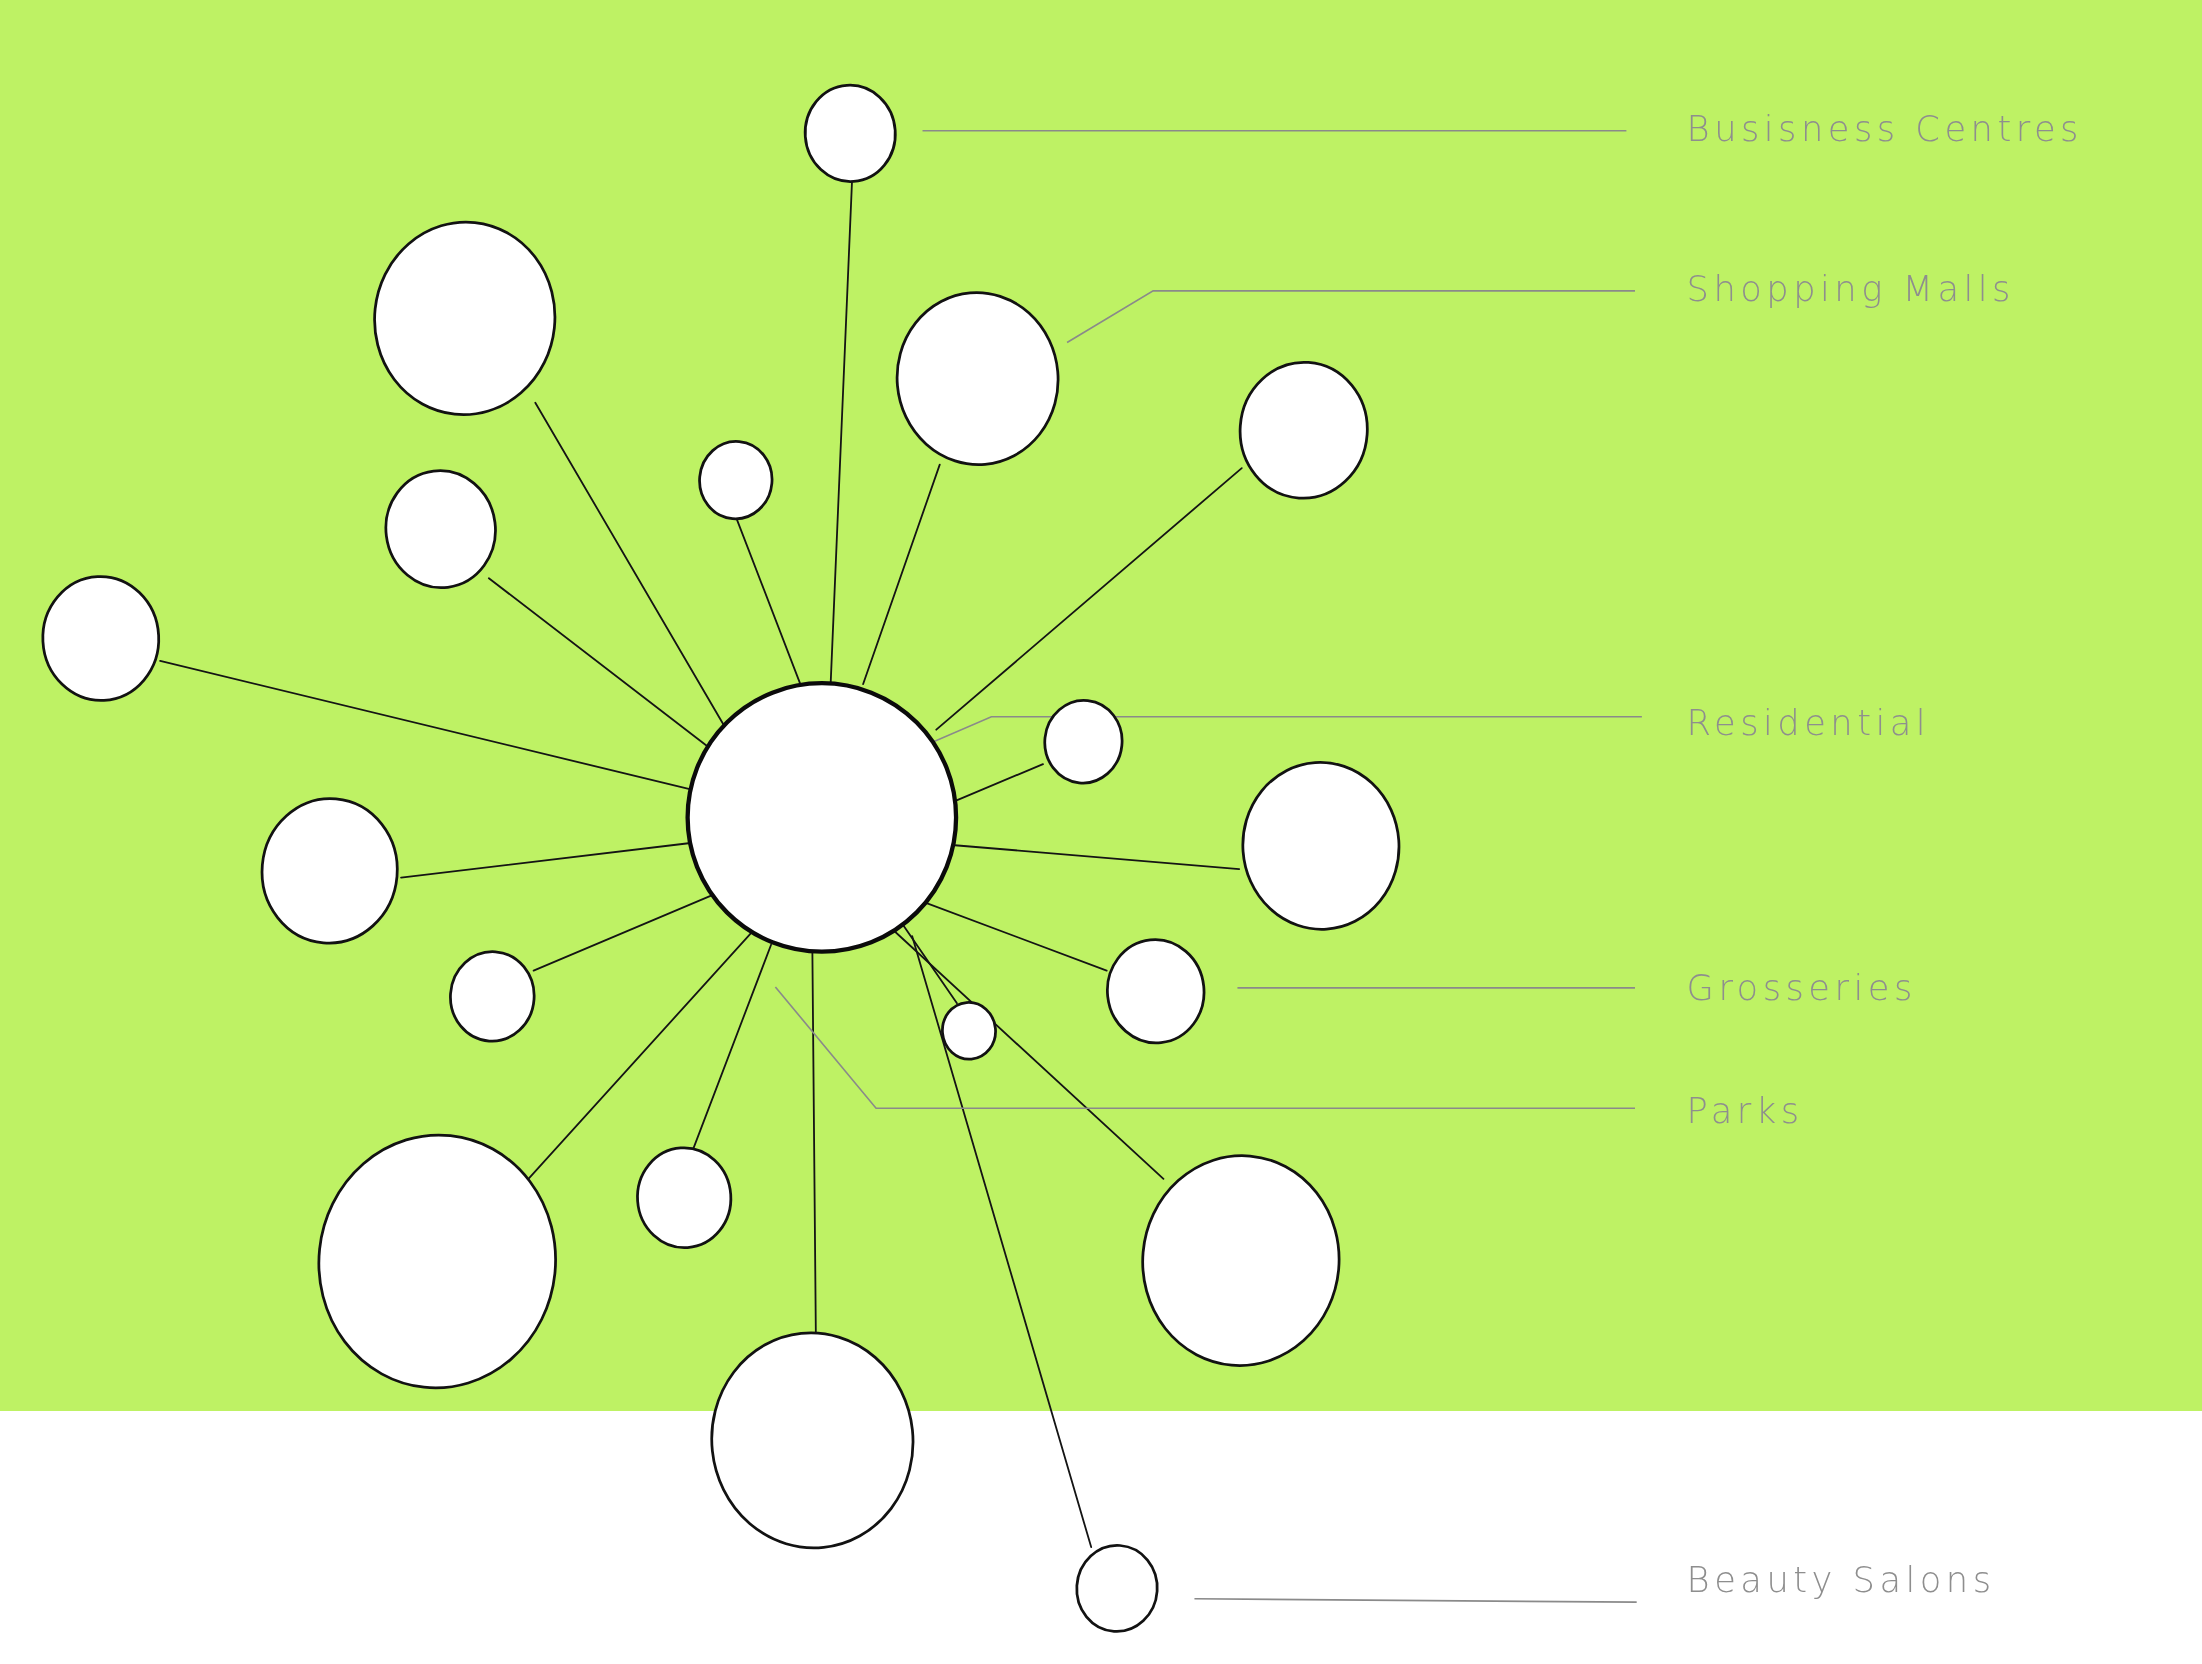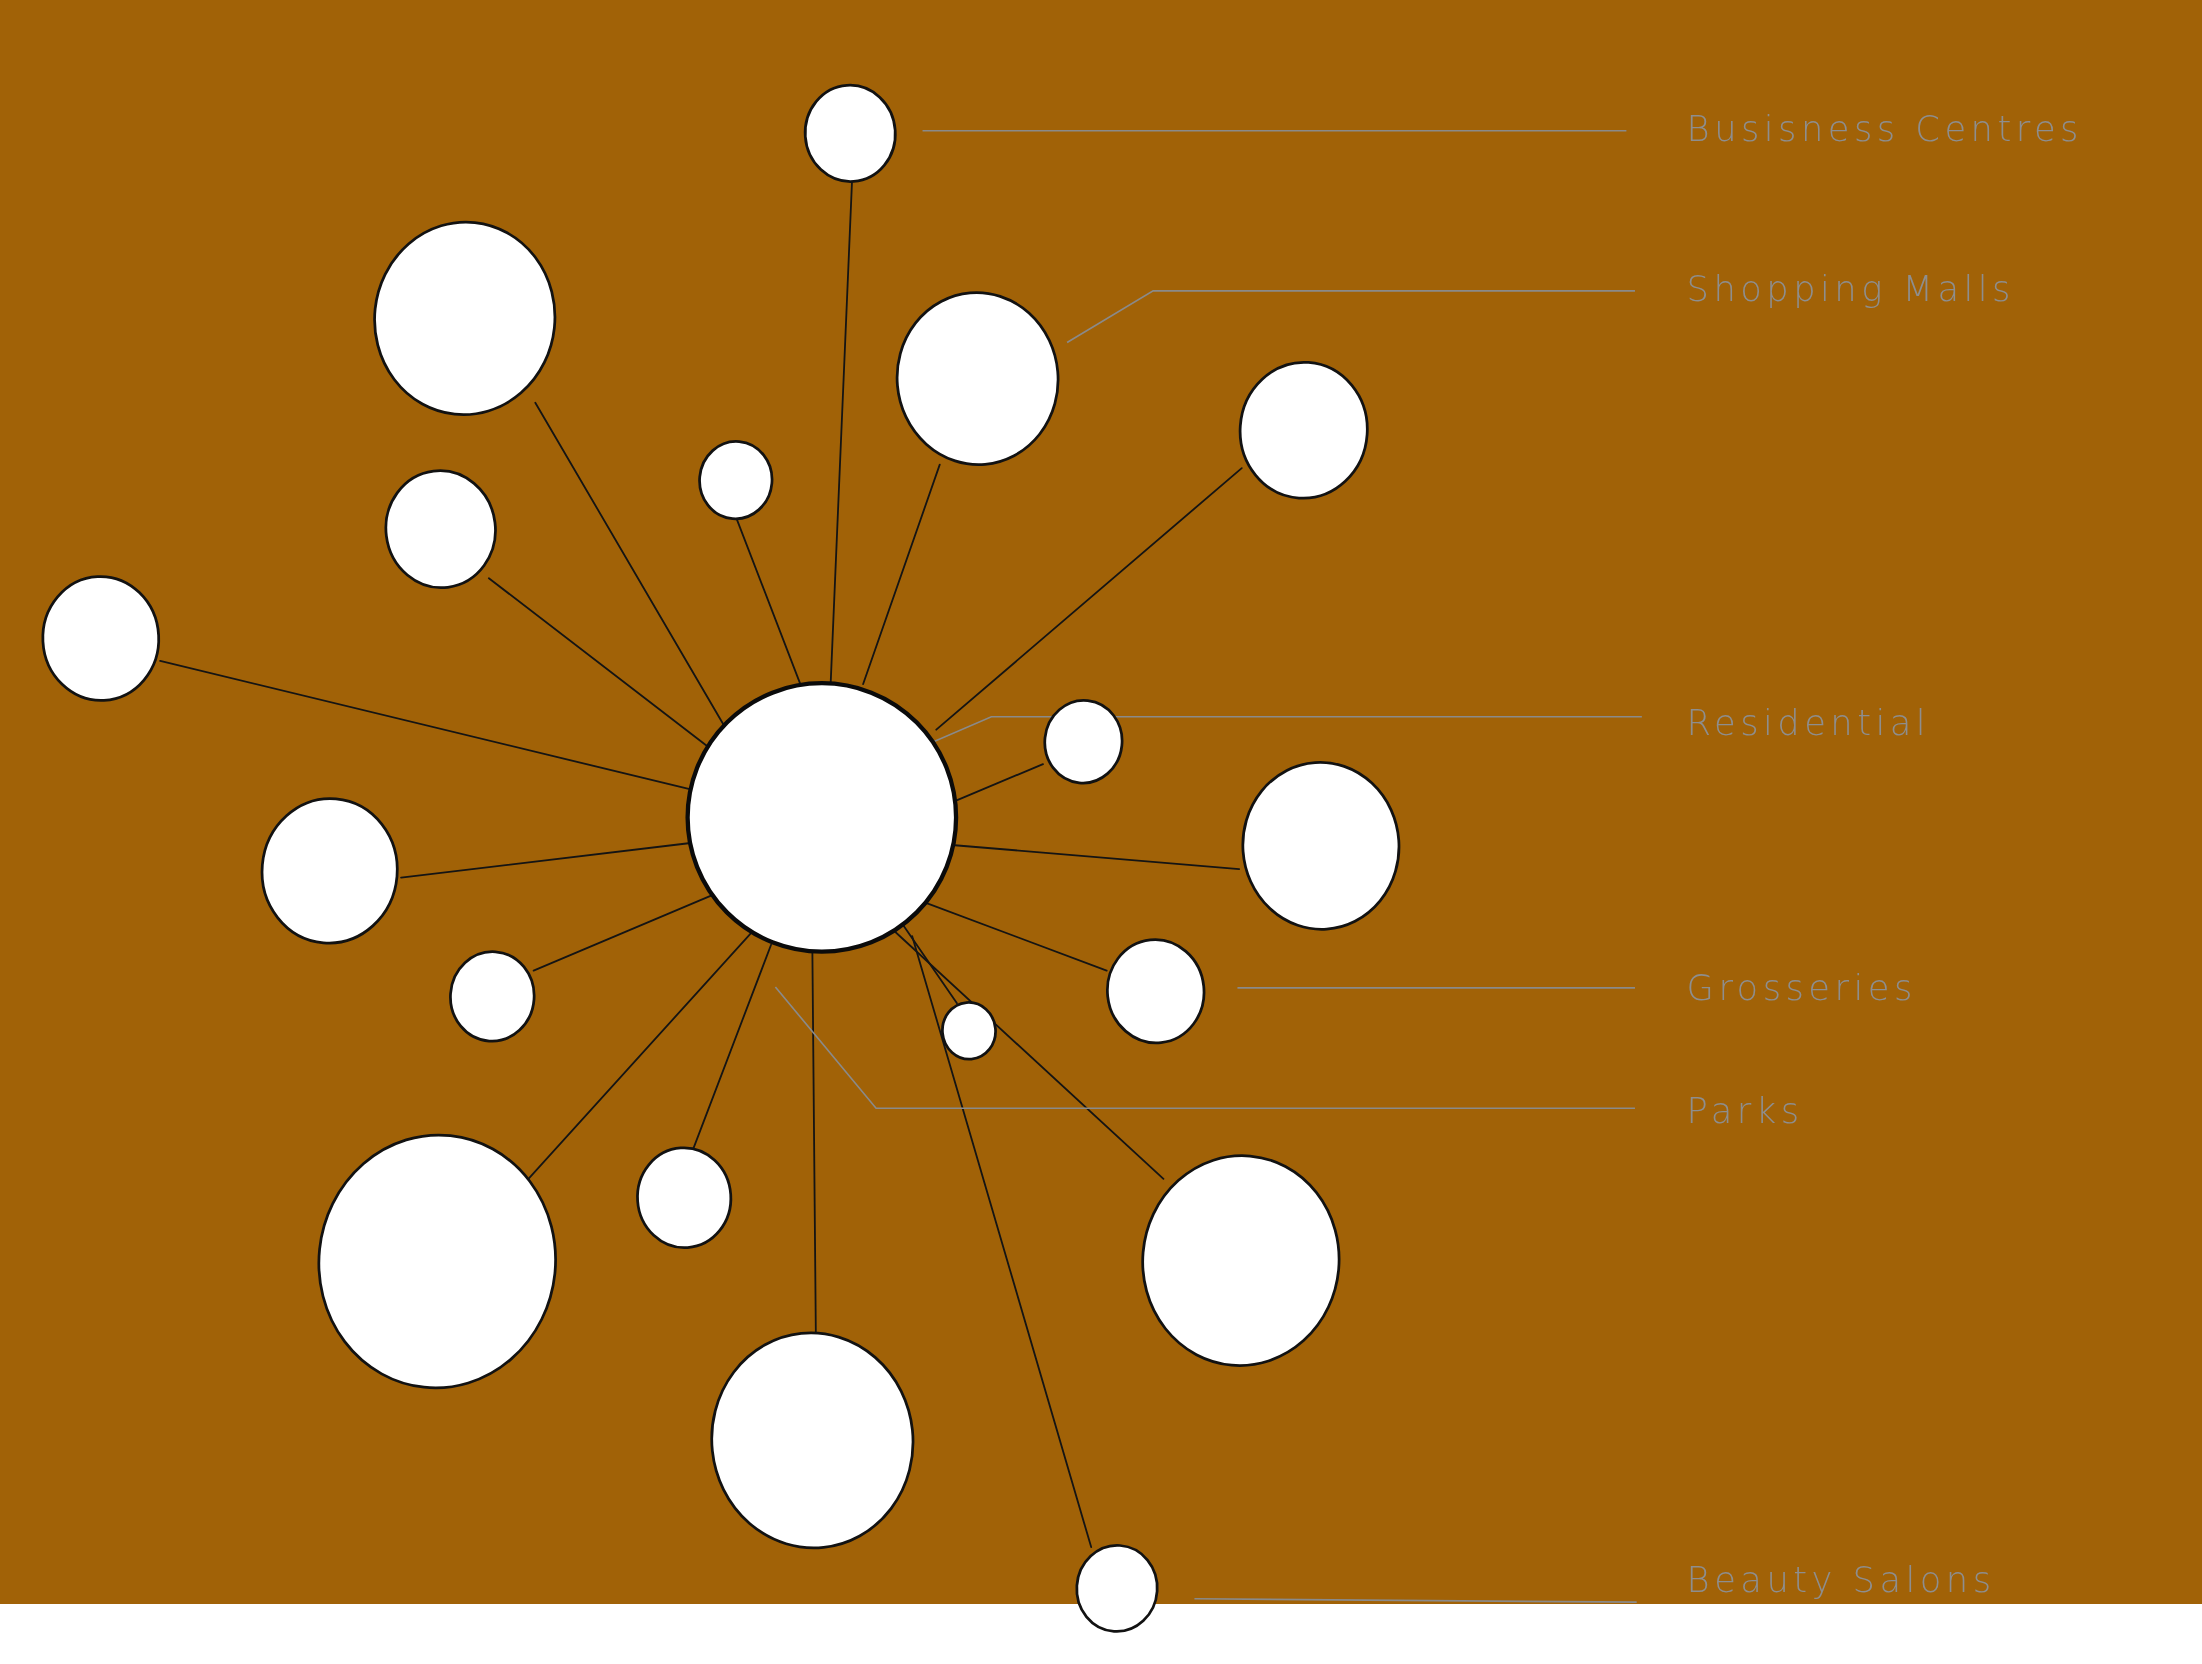--- a/index.html
+++ b/index.html
@@ -10,22 +10,22 @@
   }
   body {
     width: 2203px;
     height: 1665px;
     overflow: hidden;
     font-family: "DejaVu Sans", sans-serif;
   }
   #canvas-root {
     position: relative;
     width: 2203px;
-    height: 1604px;
-    background: #a16207;
+    height: 1411px;
+    background: #bef264;
   }
   svg.diagram {
     position: absolute;
     top: 0;
     left: 0;
     width: 2203px;
     height: 1665px;
     display: block;
   }
   .node-circle {

